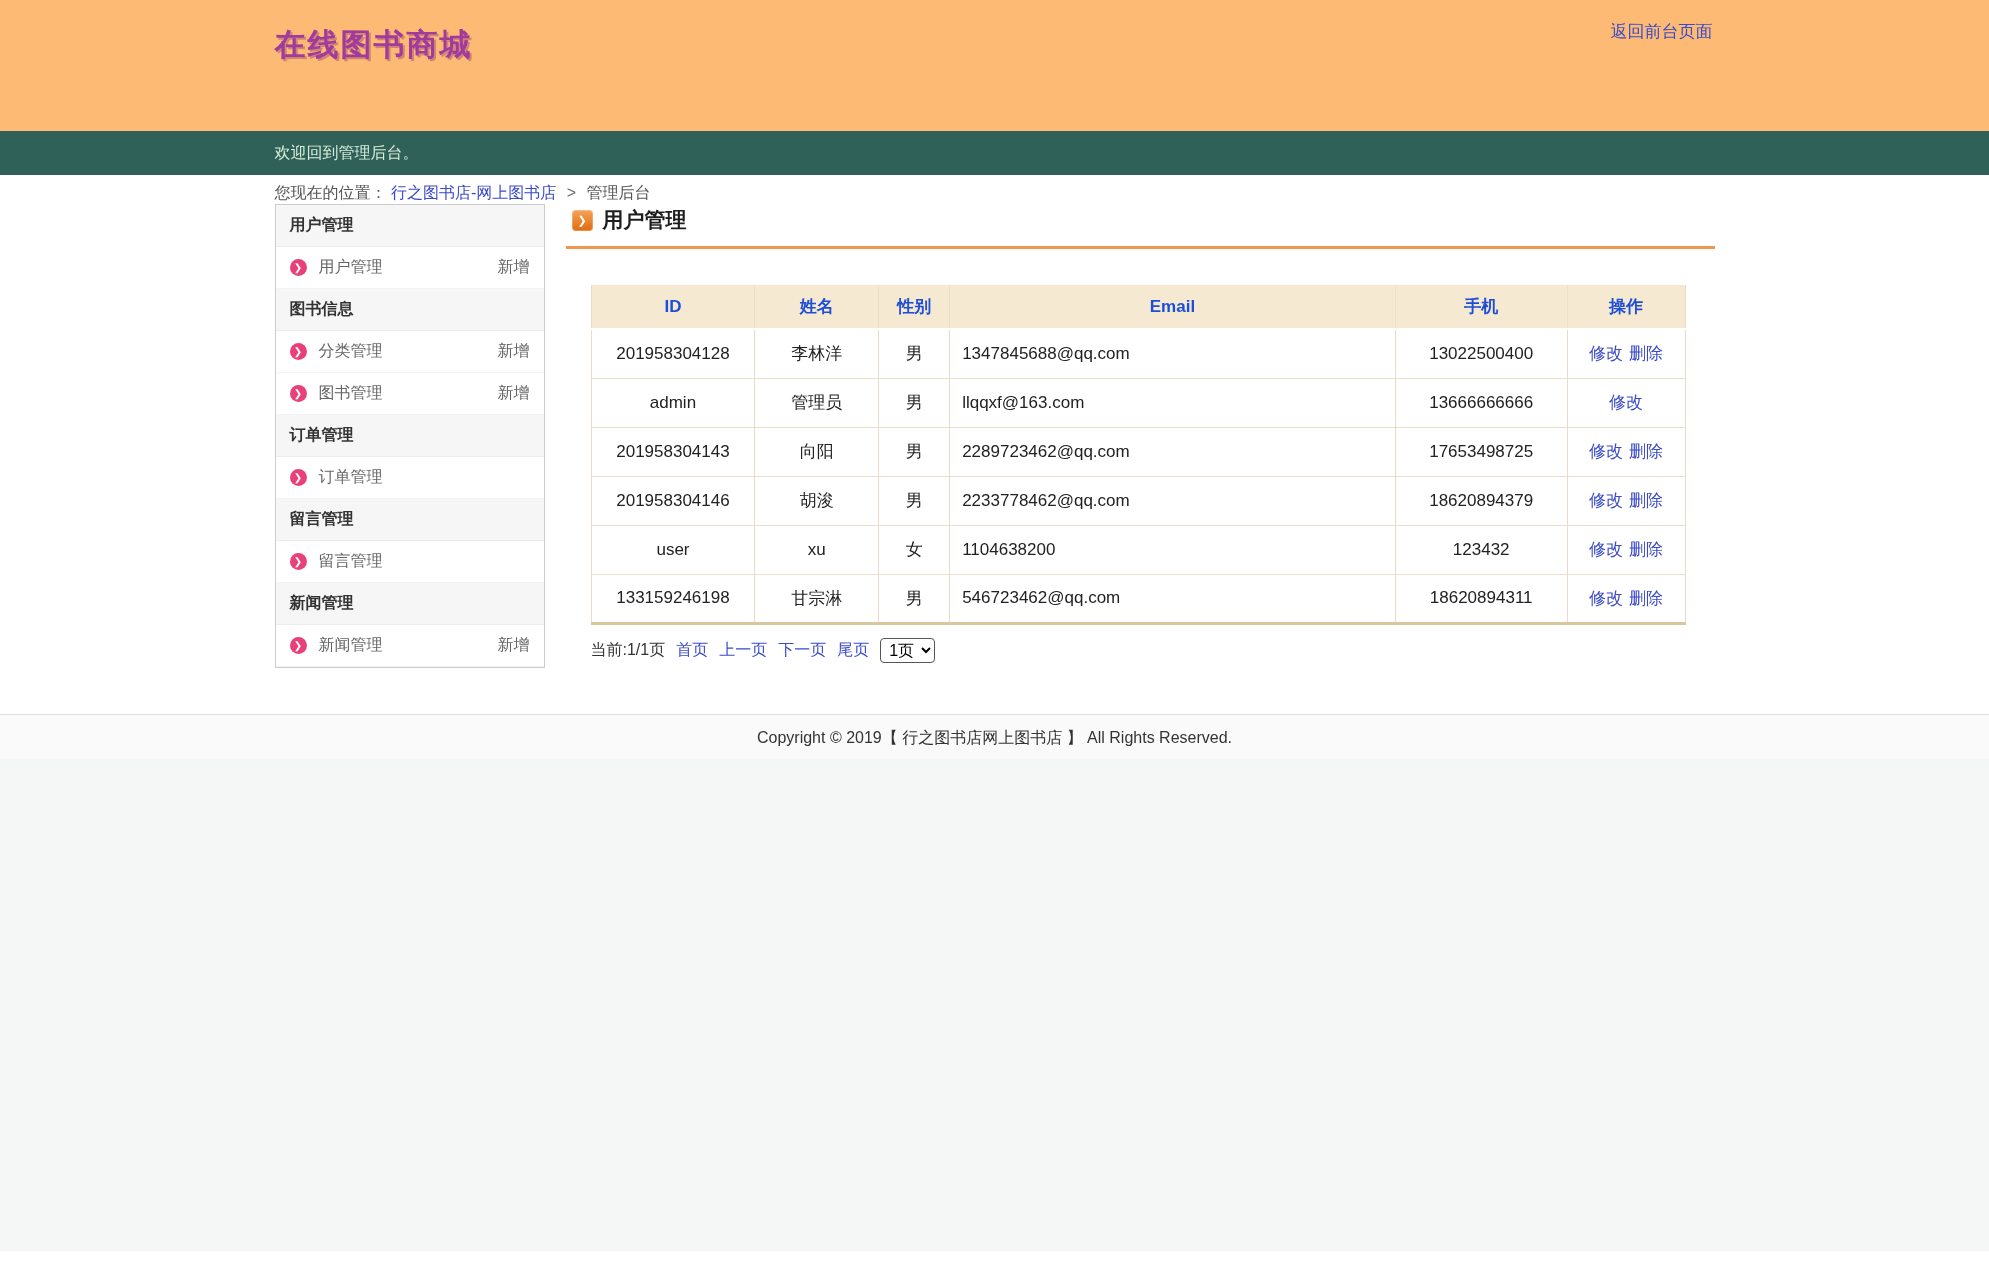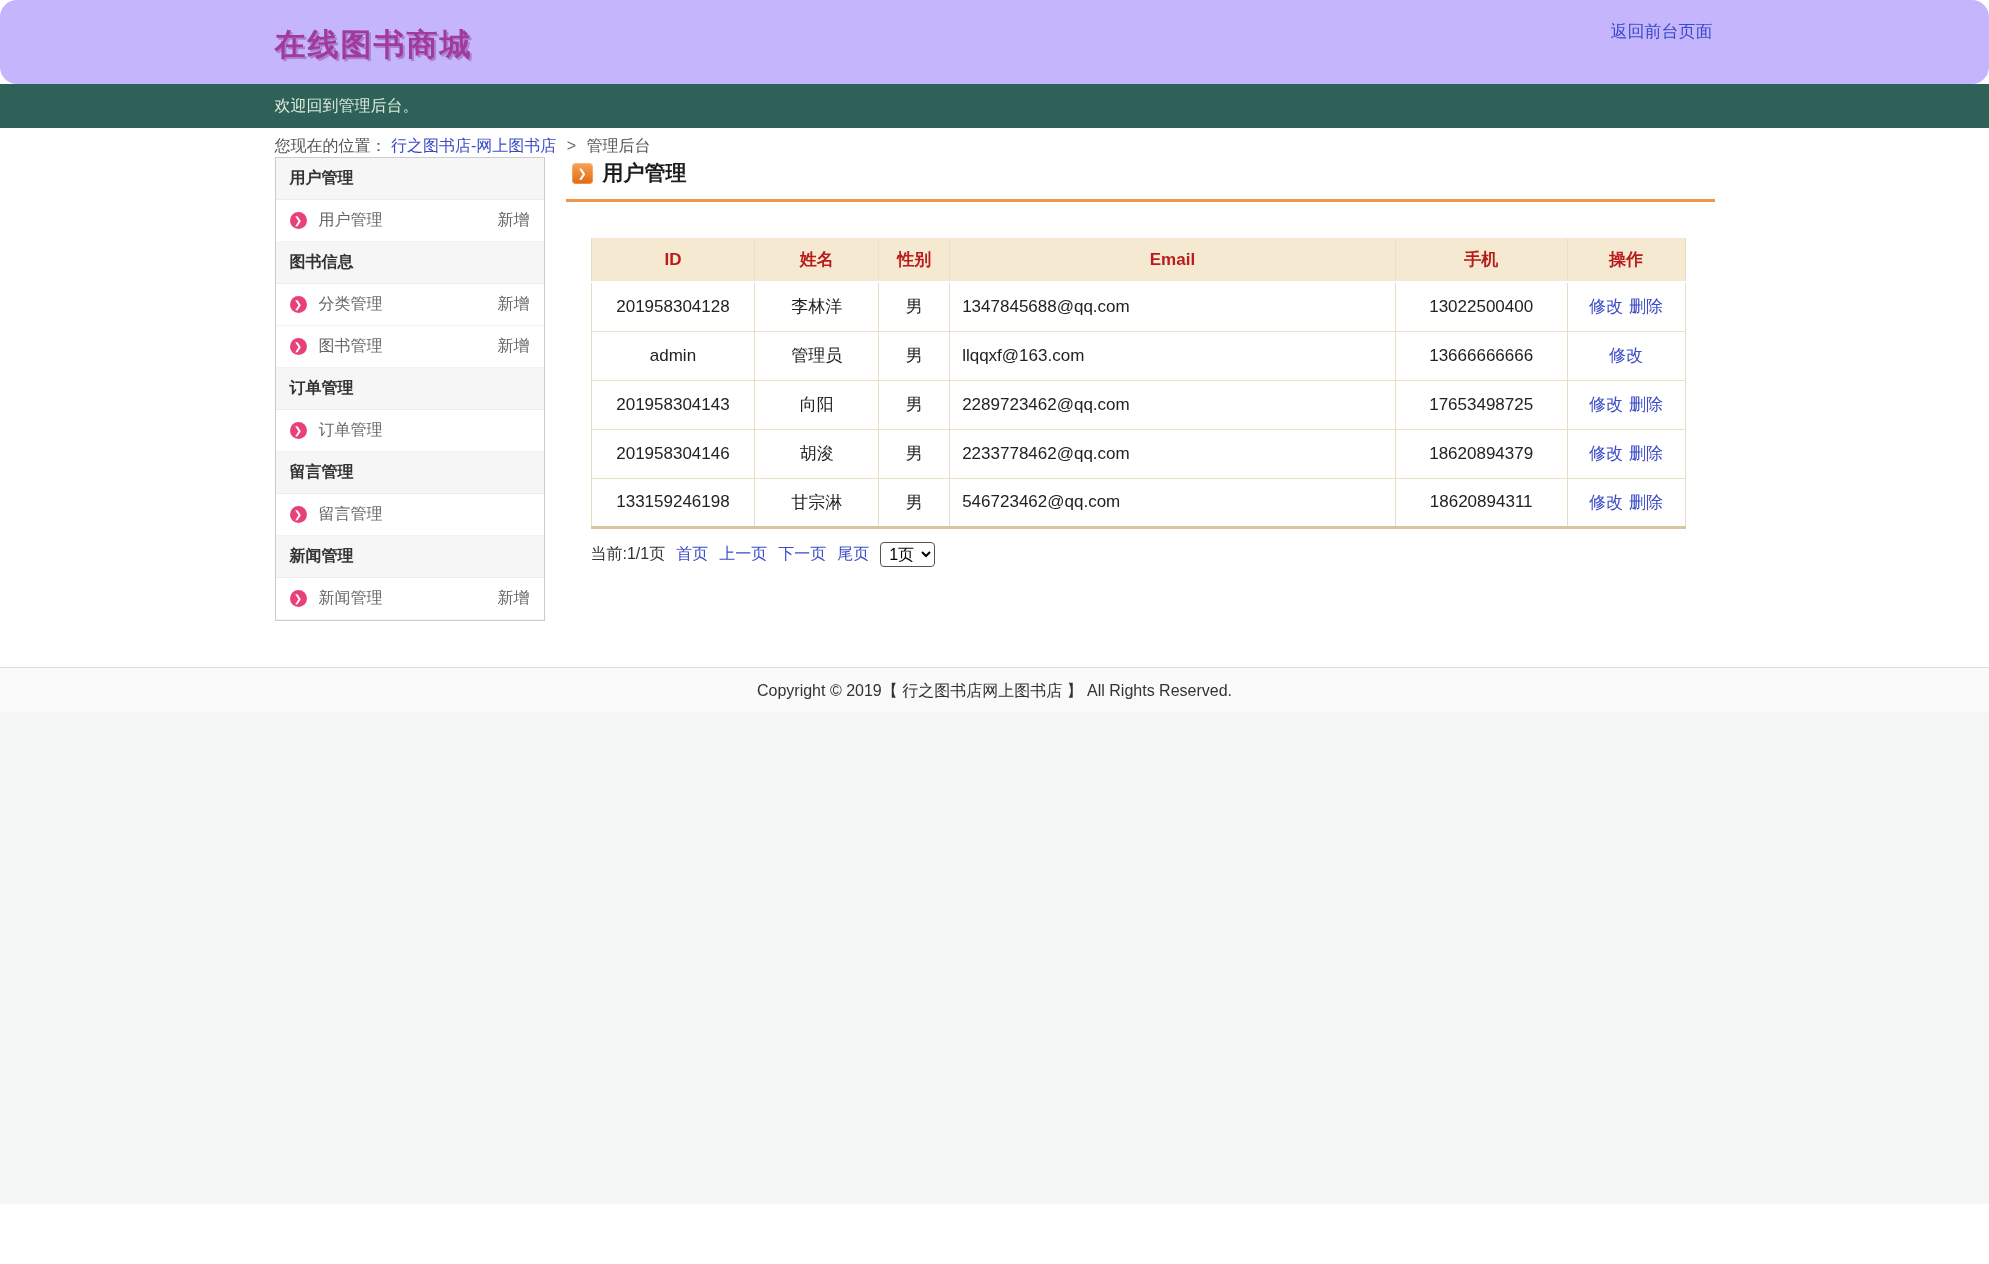--- a/index.html
+++ b/index.html
@@ -4,21 +4,21 @@
 <style>
   * { margin:0; padding:0; box-sizing:border-box; }
   html,body { width:1989px; height:1264px; }
   body {
     font-family:"Liberation Sans","DejaVu Sans",sans-serif;
     background:#ffffff; color:#333; overflow:hidden;
   }
   .container { width:1440px; margin:0 auto; position:relative; }
 
   
-  .site-header { height:84px; background:#c4b5fd; position:relative;border-radius:17px; }
+  .site-header { height:131px; background:#fdba74; position:relative; }
   .logo {
     position:absolute; left:0; top:24px;
     font-size:31px; font-weight:bold; color:#a23a9e;
     text-shadow:2px 2px 0 rgba(120,40,115,0.35);
     letter-spacing:2px;
   }
   .back-link {
     position:absolute; right:2px; top:20px;
     font-size:17px; color:#3b4bc8; text-decoration:none; cursor:pointer;
   }
@@ -64,21 +64,21 @@
     color:#fff; font-size:11px; font-weight:bold; line-height:21px; text-align:center;
     box-shadow:inset 0 0 0 1px rgba(255,255,255,0.25);
   }
   .panel-title { font-size:21px; font-weight:bold; color:#1d1d1d; }
   .orange-rule { height:3px; background:#f0974c; }
 
   
   .user-table { margin:36px 0 0 25px; width:1095px; border-collapse:collapse; font-size:17px; color:#222;
     border-left:1px solid #e7dcc5; border-right:1px solid #e7dcc5; }
   .user-table th {
-    background:#f6e9d1; color:#b91c1c; font-weight:bold;
+    background:#f6e9d1; color:#1d4ed8; font-weight:bold;
     height:44px; border-right:1px solid #eee0c8; border-bottom:2px solid #ffffff;
   }
   .user-table td {
     height:49px; text-align:center; border-right:1px solid #e7dcc5;
     border-bottom:1px solid #eadfc9; background:#fff;
   }
   .user-table th:last-child, .user-table td:last-child { border-right:none; }
   .user-table td.email-cell { text-align:left; padding-left:12px; }
   .user-table tr:last-child td { border-bottom:3px solid #d9c5a0; }
   .op-link { color:#3b4bc8; text-decoration:none; cursor:pointer; margin:0 3px; }
@@ -228,20 +228,30 @@
             <td>201958304146</td>
             <td>胡浚</td>
             <td>男</td>
             <td class="email-cell">2233778462@qq.com</td>
             <td>18620894379</td>
             <td>
               <a class="op-link">修改</a><a class="op-link">删除</a>
             </td>
           </tr>
           <tr>
+            <td>user</td>
+            <td>xu</td>
+            <td>女</td>
+            <td class="email-cell">1104638200</td>
+            <td>123432</td>
+            <td>
+              <a class="op-link">修改</a><a class="op-link">删除</a>
+            </td>
+          </tr>
+          <tr>
             <td>133159246198</td>
             <td>甘宗淋</td>
             <td>男</td>
             <td class="email-cell">546723462@qq.com</td>
             <td>18620894311</td>
             <td>
               <a class="op-link">修改</a><a class="op-link">删除</a>
             </td>
           </tr>
         </tbody>

